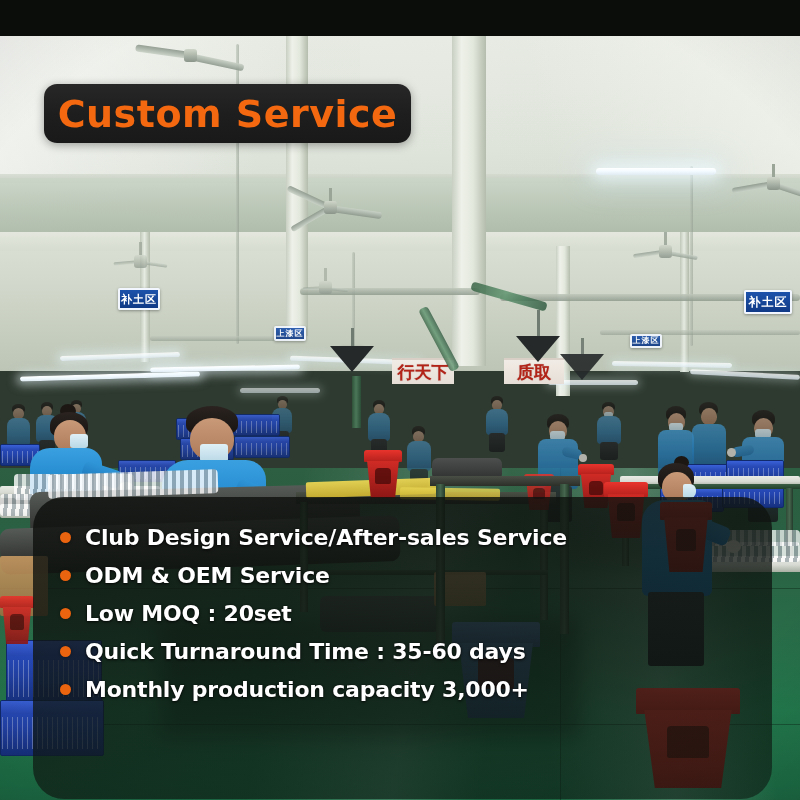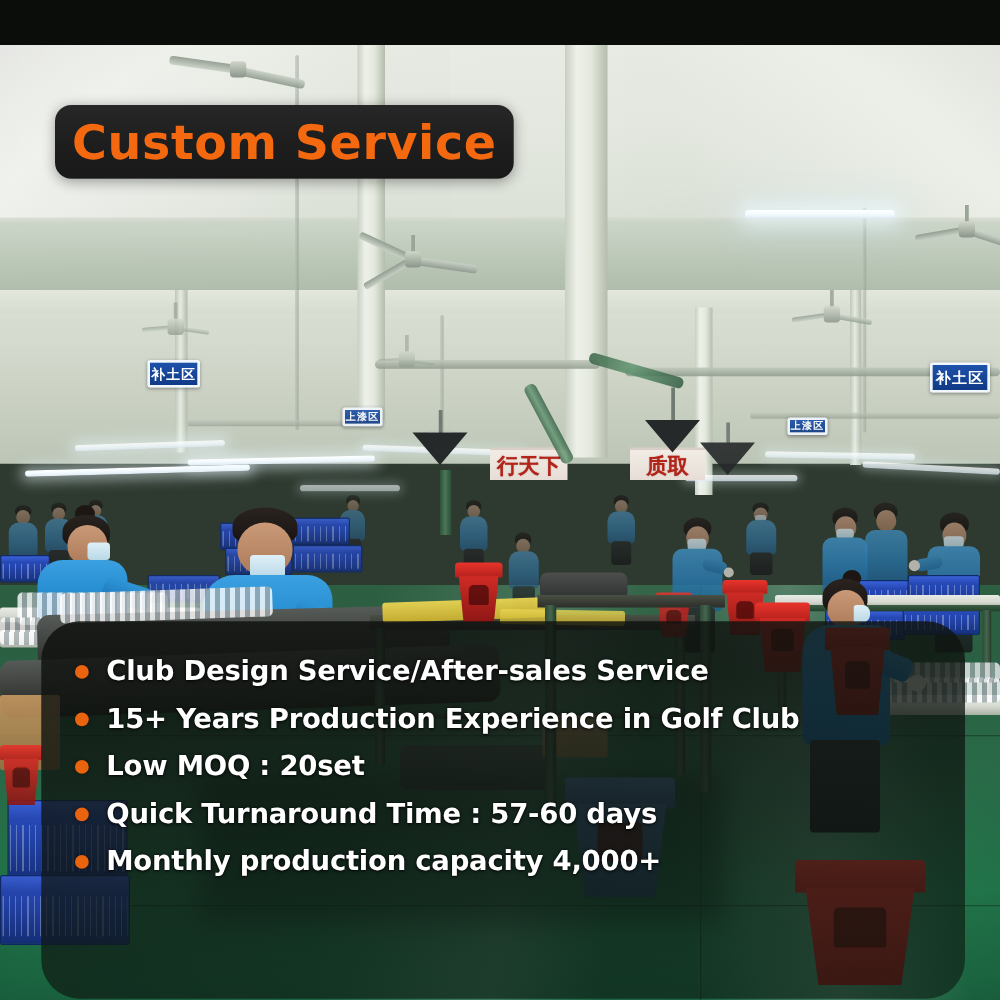--- a/index.html
+++ b/index.html
@@ -719,30 +719,30 @@
   </div>
 
   <div class="feature-panel">
     <ul class="feature-list">
       <li>
         <span class="dot"></span>
         <span class="label">Club Design Service/After-sales Service</span>
       </li>
       <li>
         <span class="dot"></span>
-        <span class="label">15+ Years Production Experience in Golf Club</span>
+        <span class="label">ODM &amp; OEM Service</span>
       </li>
       <li>
         <span class="dot"></span>
         <span class="label">Low MOQ : 20set</span>
       </li>
       <li>
         <span class="dot"></span>
-        <span class="label">Quick Turnaround Time : 57-60 days</span>
+        <span class="label">Quick Turnaround Time : 35-60 days</span>
       </li>
       <li>
         <span class="dot"></span>
-        <span class="label">Monthly production capacity 4,000+</span>
+        <span class="label">Monthly production capacity 3,000+</span>
       </li>
     </ul>
   </div>
 
 </div>
 
 </body></html>

